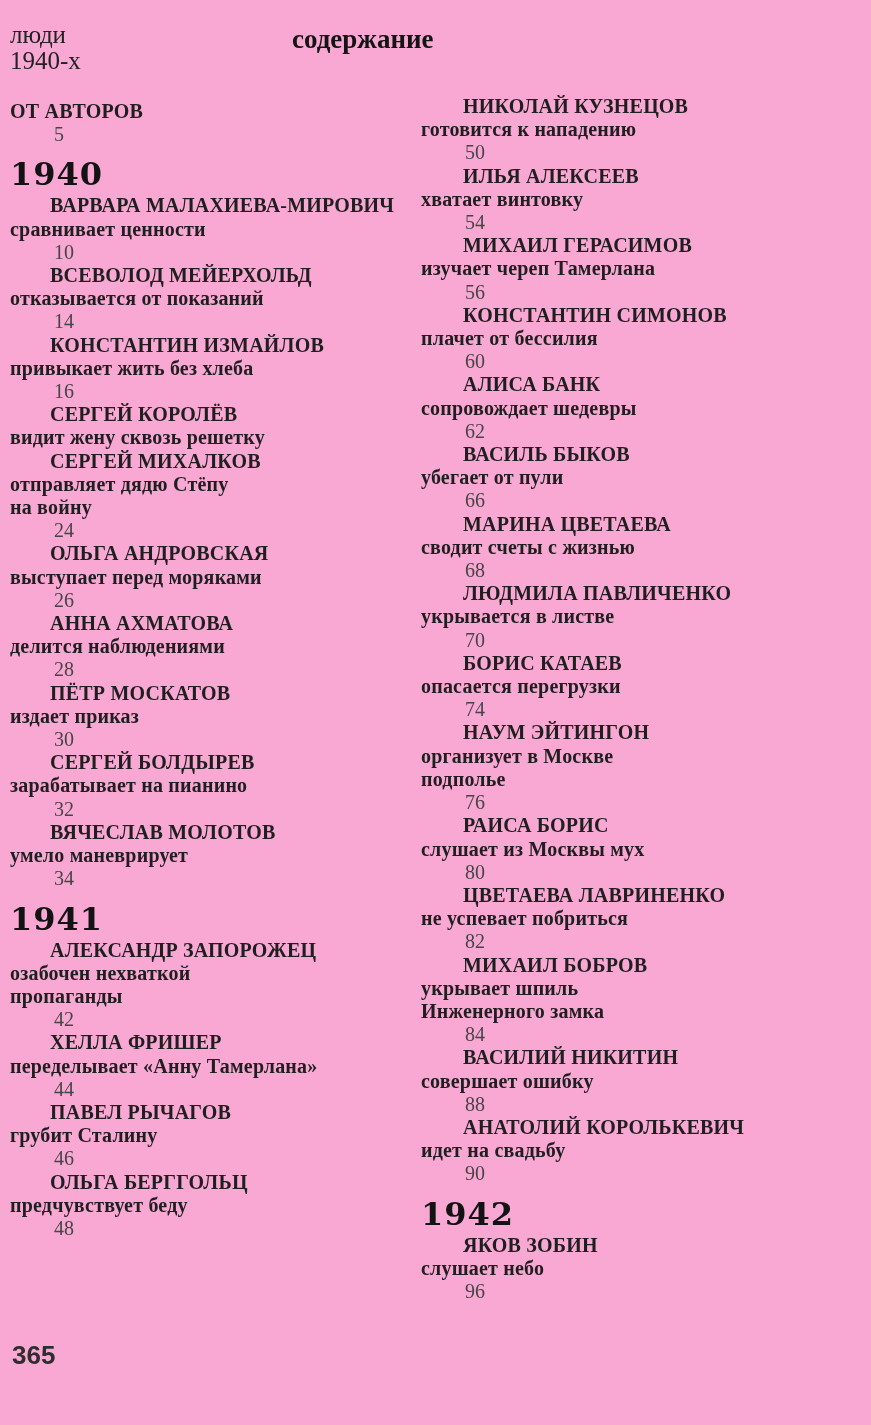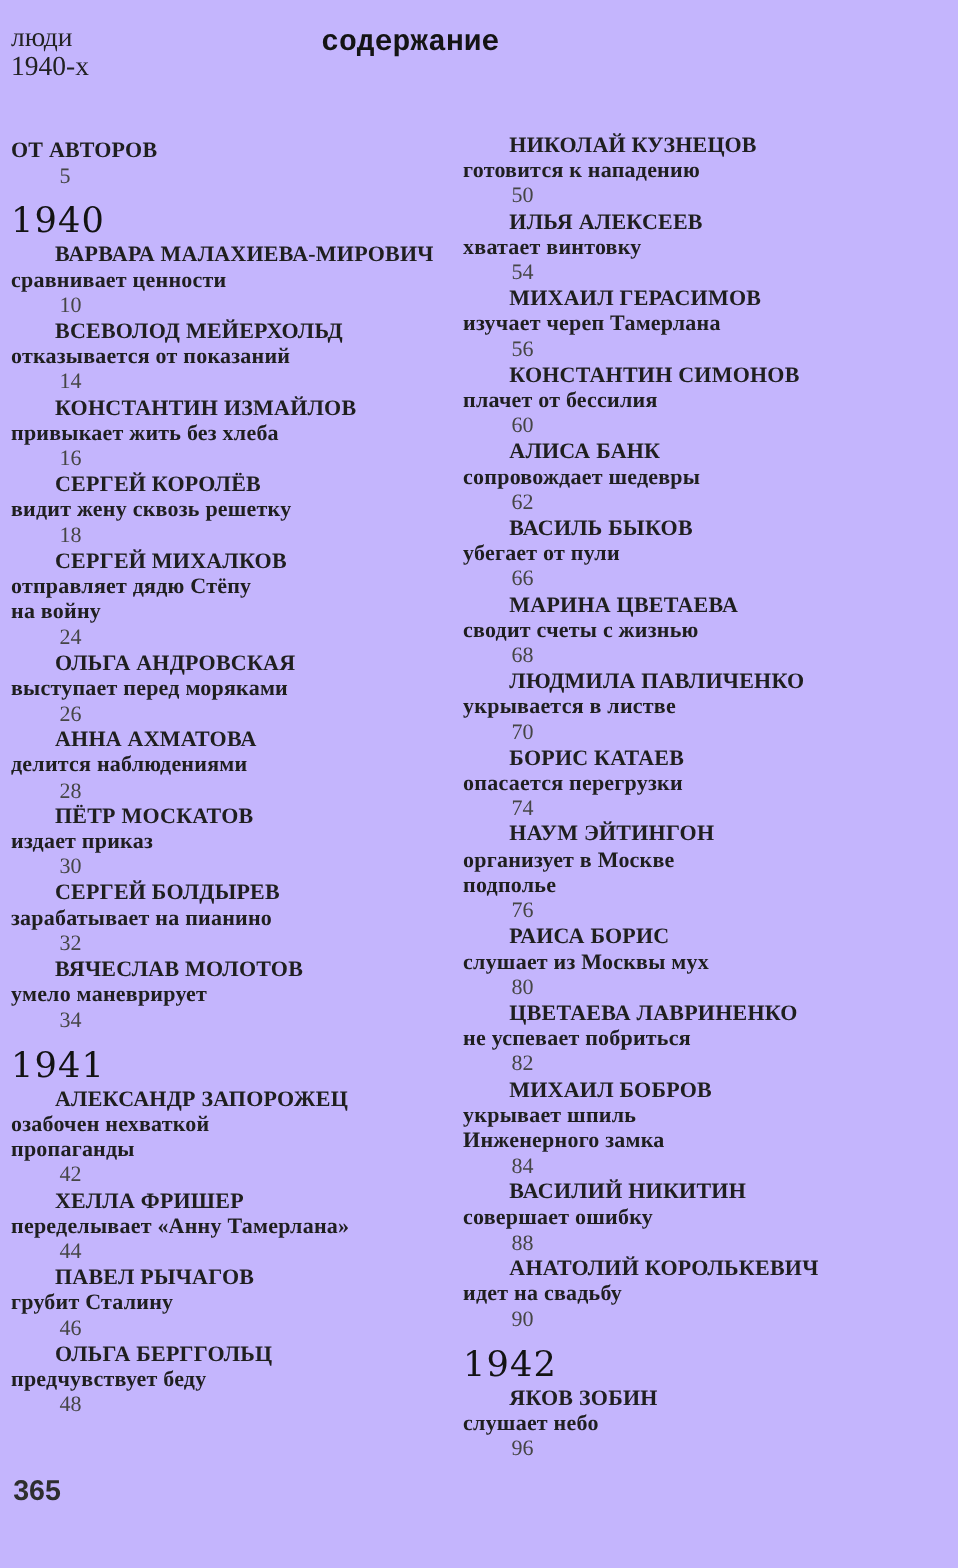--- a/index.html
+++ b/index.html
@@ -4,51 +4,50 @@
 <style>
   html, body {
     margin: 0;
     padding: 0;
     background: #ffffff;
   }
   .sheet {
     position: relative;
     width: 871px;
     height: 1425px;
-    background: #c4b5fd;
+    background: #f9a8d4;
     font-family: "Liberation Serif", "DejaVu Serif", serif;
     color: #1f1f1f;
     overflow: hidden;
   }
   
   .brand {
     position: absolute;
     left: 10px;
     top: 22px;
     font-size: 25px;
     line-height: 26px;
     font-weight: 400;
     color: #222222;
   }
   .page-title {
     position: absolute;
     left: 292px;
     top: 24px;
     margin: 0;
-    font-family: Liberation Mono, monospace;
+    font-family: Liberation Serif, serif;
     font-weight: 700;
     font-size: 27px;
     line-height: 30px;
     color: #141414;
   }
   
   .col {
     position: absolute;
     font-size: 20px;
-    margin-top: 26px;
   }
   .col-left  { left: 10px;  top: 100px; width: 422px; }
   .col-right { left: 421px; top: 95px;  width: 430px; }
 
   .entry div { line-height: 23.2px; }
 
   .front-title {
     font-weight: 700;
     letter-spacing: 0.2px;
   }
@@ -62,21 +61,21 @@
     font-weight: 700;
     letter-spacing: 0.2px;
   }
   .pagenum {
     font-weight: 400;
     padding-left: 44px;
     color: #454545;
   }
   .year {
     font-family: "DejaVu Serif", "Liberation Serif", serif;
-    font-weight: 400;
+    font-weight: 700;
     font-size: 32px;
     line-height: 34px;
     margin-top: 11px;
     margin-bottom: 3px;
     letter-spacing: 1px;
     color: #131313;
   }
   
   .folio {
     position: absolute;
@@ -117,21 +116,20 @@
         <div class="pagenum">14</div>
       </div>
       <div class="entry">
         <div class="name">КОНСТАНТИН ИЗМАЙЛОВ</div>
         <div class="action">привыкает жить без хлеба</div>
         <div class="pagenum">16</div>
       </div>
       <div class="entry">
         <div class="name">СЕРГЕЙ КОРОЛЁВ</div>
         <div class="action">видит жену сквозь решетку</div>
-        <div class="pagenum">18</div>
       </div>
       <div class="entry">
         <div class="name">СЕРГЕЙ МИХАЛКОВ</div>
         <div class="action">отправляет дядю Стёпу</div>
         <div class="action">на войну</div>
         <div class="pagenum">24</div>
       </div>
       <div class="entry">
         <div class="name">ОЛЬГА АНДРОВСКАЯ</div>
         <div class="action">выступает перед моряками</div>

